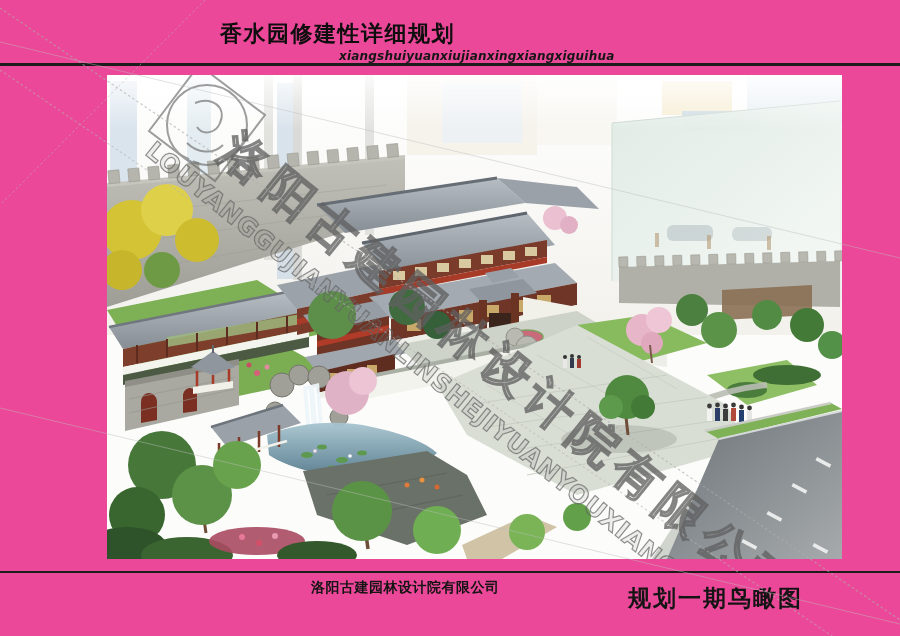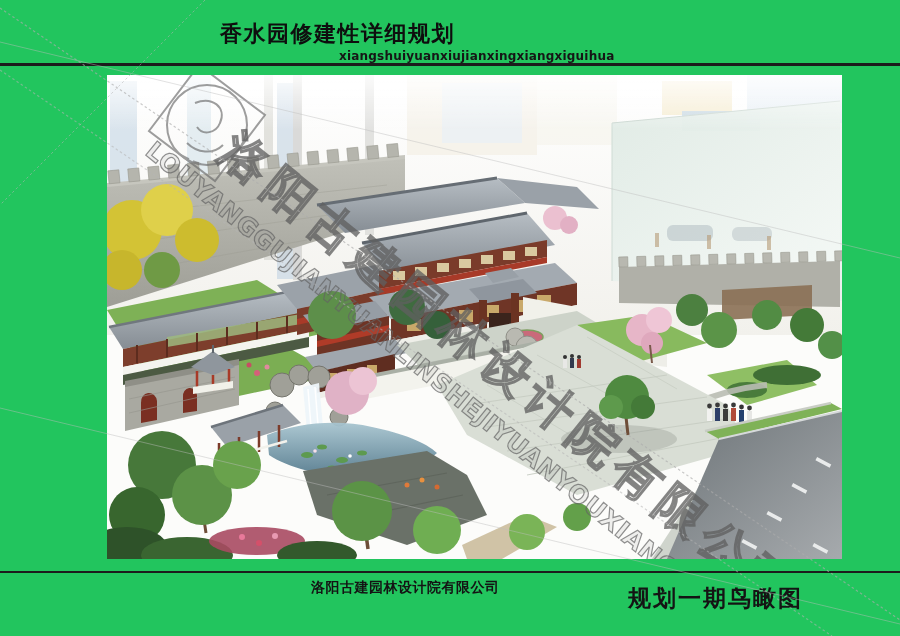--- a/index.html
+++ b/index.html
@@ -1,21 +1,21 @@
 <!DOCTYPE html>
 <html><head>
 <meta charset="utf-8">
 <style>
   html,body{margin:0;padding:0;background:#e8e8e8;}
-  .page{position:relative;width:900px;height:636px;background:#22c55e;overflow:hidden;
+  .page{position:relative;width:900px;height:636px;background:#ec4899;overflow:hidden;
         font-family:"DejaVu Sans","Liberation Sans",sans-serif;color:#111;}
   .sheet-title{position:absolute;left:220px;top:19px;font-size:22px;font-weight:bold;
         letter-spacing:1.5px;color:#0e0e0e;white-space:nowrap;z-index:3;}
   .sheet-pinyin{position:absolute;left:339px;top:49px;font-size:12px;font-weight:bold;
-        letter-spacing:.2px;color:#161616;white-space:nowrap;z-index:3;}
+        letter-spacing:.2px;color:#161616;white-space:nowrap;z-index:3;font-style:italic;}
   .rule{position:absolute;left:0;width:900px;background:#1c1c1c;z-index:3;}
   .rule.top{top:63px;height:3px;}
   .rule.bottom{top:571px;height:2px;}
   .footer-company{position:absolute;left:311px;top:579px;font-size:14px;font-weight:bold;
         letter-spacing:.5px;color:#141414;z-index:3;white-space:nowrap;}
   .footer-caption{position:absolute;left:628px;top:583px;font-size:23px;font-weight:bold;
         letter-spacing:2px;color:#141414;z-index:3;white-space:nowrap;}
   .figure{position:absolute;left:107px;top:75px;width:735px;height:484px;overflow:hidden;
         background:#fdfdfc;z-index:1;}
   .scene{position:absolute;left:0;top:0;}

